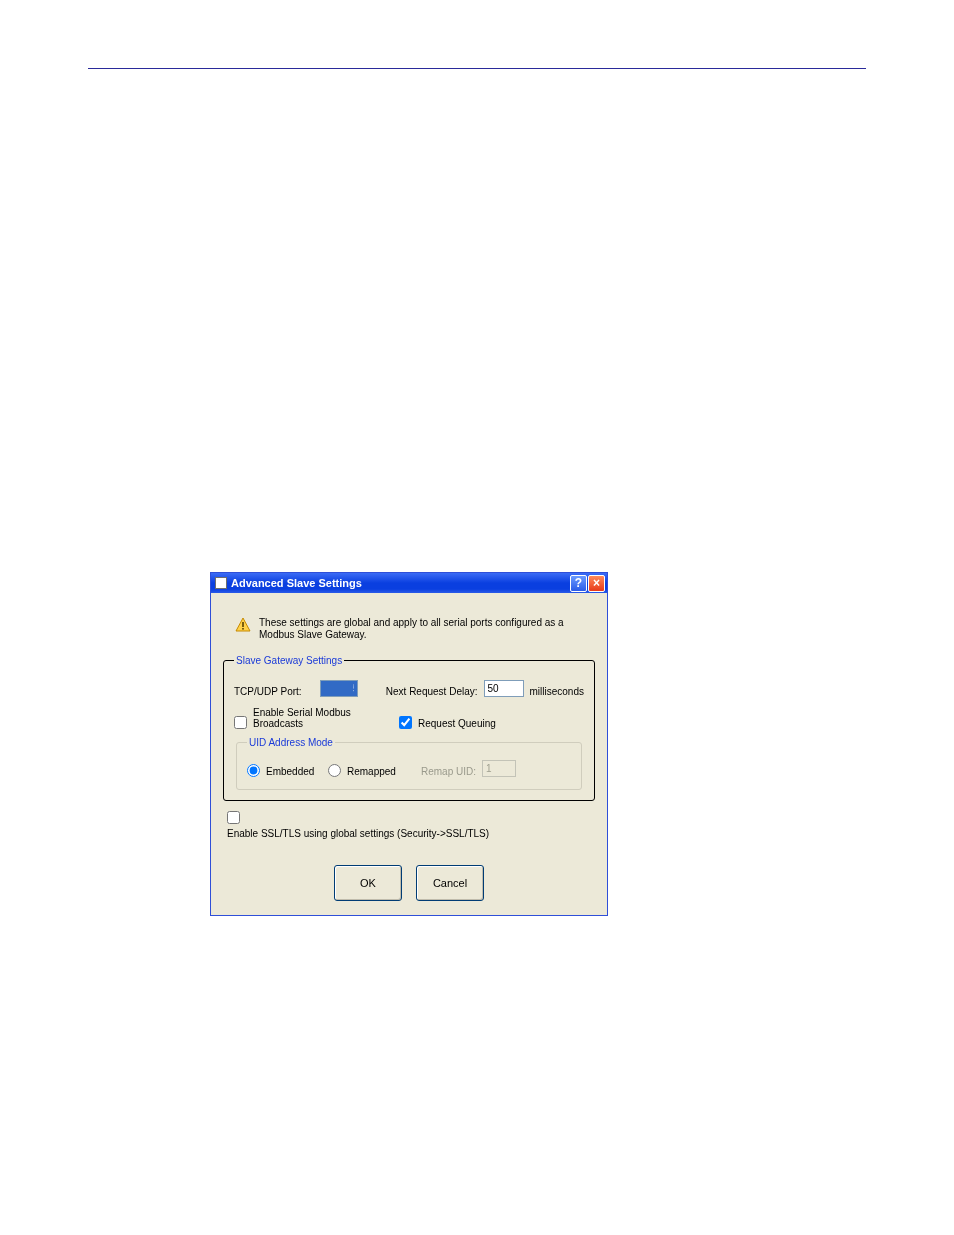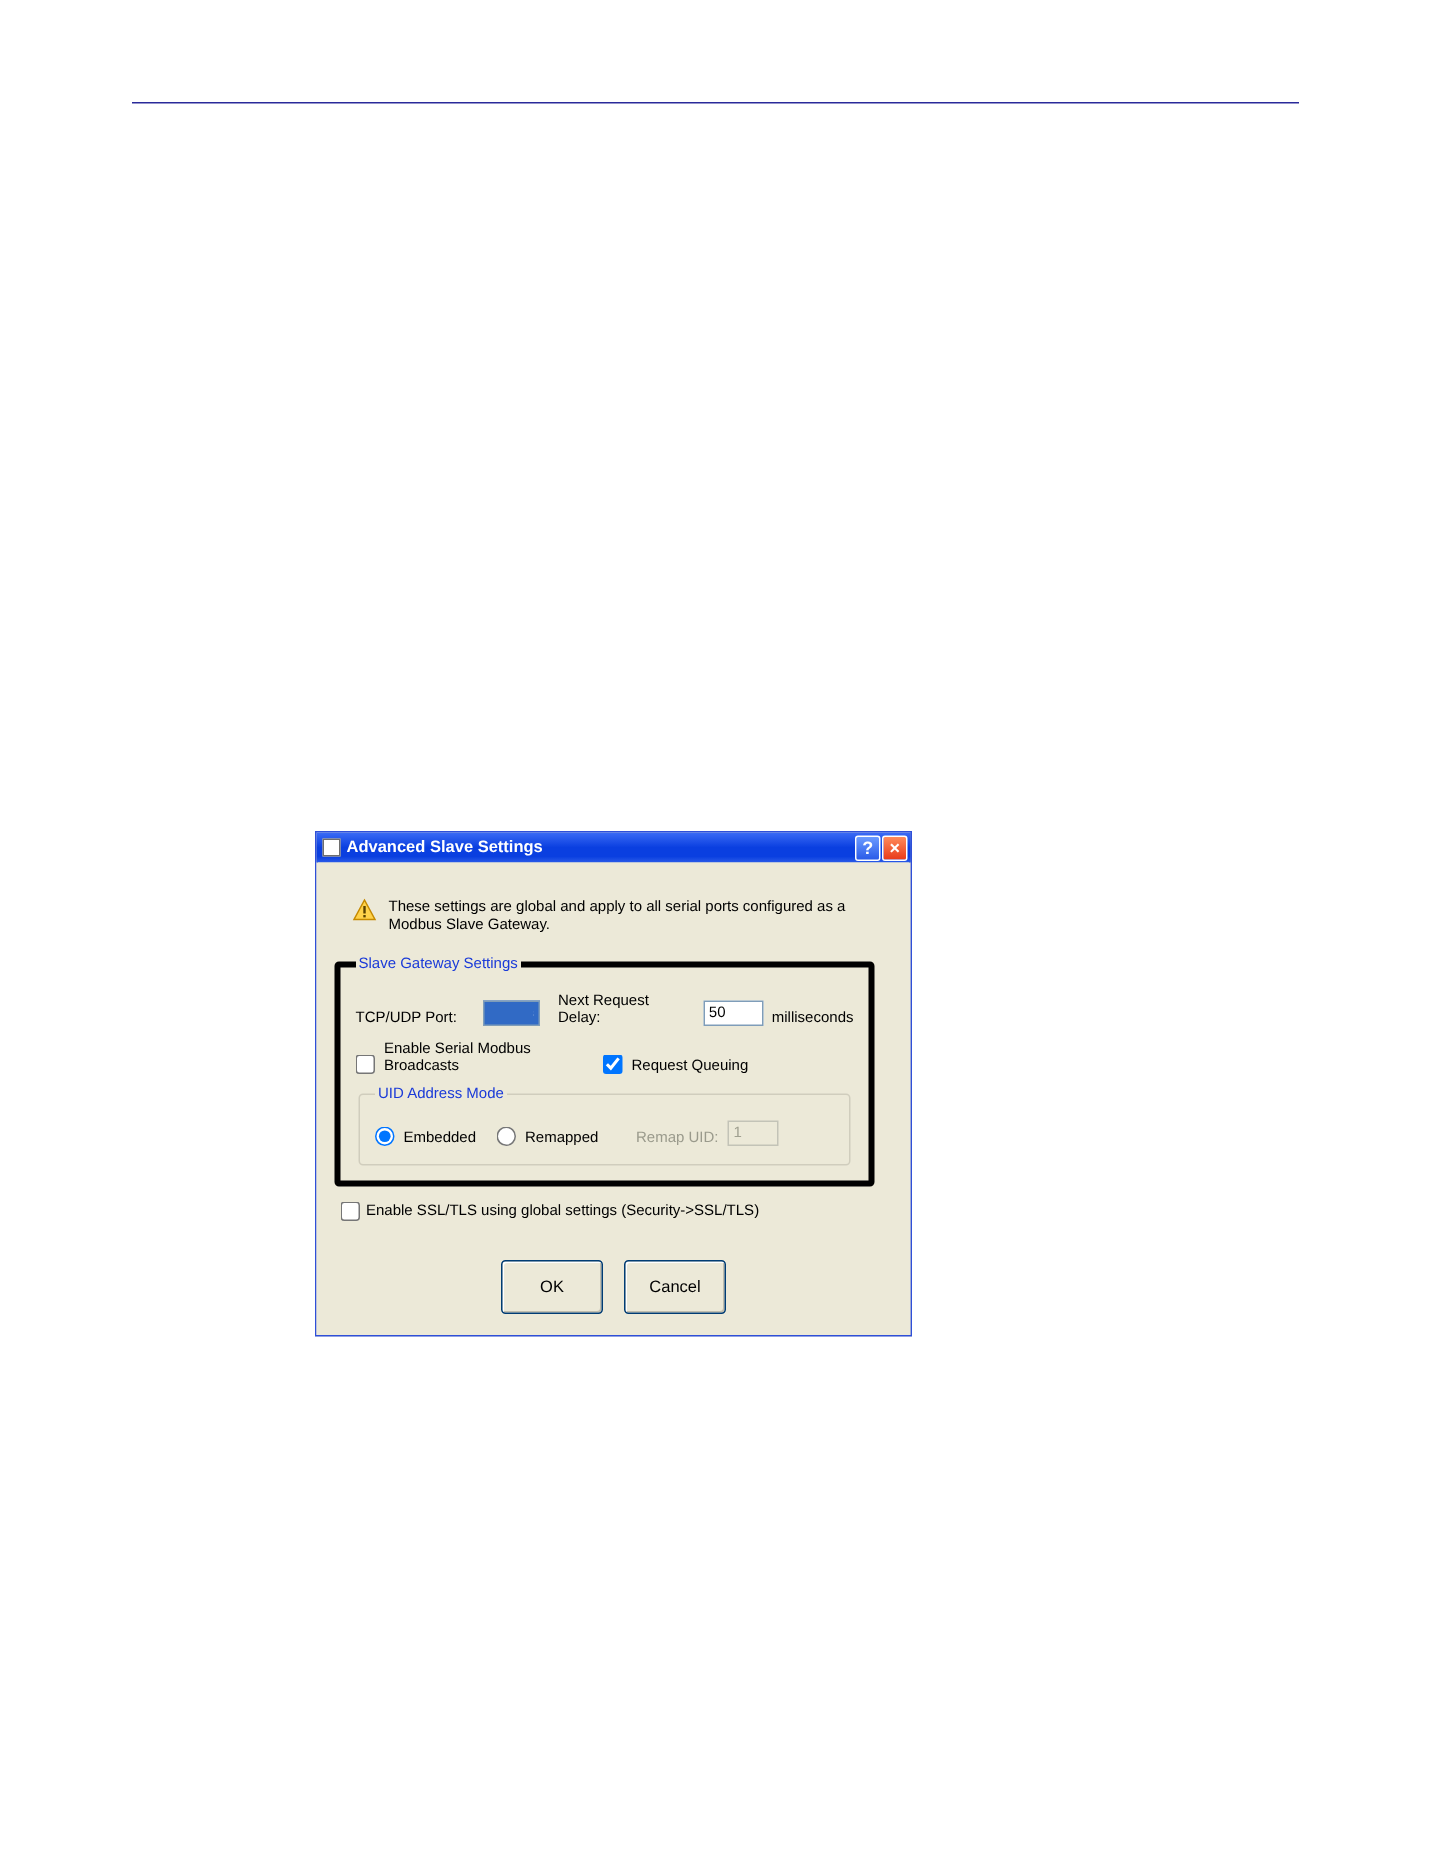--- a/index.html
+++ b/index.html
@@ -20,21 +20,21 @@
     position: absolute;
     top: 68px;
     left: 88px;
     right: 88px;
     height: 1px;
     background: #2a2a9a;
   }
   .dialog {
     position: absolute;
     left: 210px;
-    top: 554px;
+    top: 572px;
     width: 398px;
     background: #ece9d8;
     border: 1px solid #2f4fd8;
     box-shadow: 0 0 0 1px #1f3fc0 inset;
   }
   .titlebar {
     height: 20px;
     background: linear-gradient(to bottom, #3b6bf5, #0a3fe0 50%, #0a3fe0 80%, #2a5be8);
     display: flex;
     align-items: center;
@@ -92,23 +92,23 @@
     flex-shrink: 0;
     margin-right: 8px;
   }
   .warn-icon svg { display:block; }
   .info-text {
     font-size: 10px;
     color: #000;
     line-height: 12px;
   }
   fieldset.group {
-    border: 4px solid #000000;
+    border: 1px solid #000000;
     border-radius: 3px;
-    margin: 6px 14px 10px 2px;
+    margin: 6px 2px 10px 2px;
     padding: 10px 10px 10px 10px;
     position: relative;
   }
   fieldset.group > legend {
     color: #1a3ad8;
     font-size: 10px;
     padding: 0 2px;
   }
   fieldset.inner {
     border: 1px solid #d0cdbd;
@@ -150,22 +150,23 @@
   }
   .chk, .rdo {
     width: 13px;
     height: 13px;
     vertical-align: middle;
     margin: 0;
   }
   .ssl-row {
     margin: 0 2px 12px 6px;
     display: flex;
-    align-items: center;
+    align-items: flex-start;
     gap: 4px;
+    flex-direction: column;
   }
   .btn-row {
     display: flex;
     justify-content: center;
     gap: 14px;
     margin-top: 26px;
   }
   .btn {
     width: 68px;
     height: 36px;

